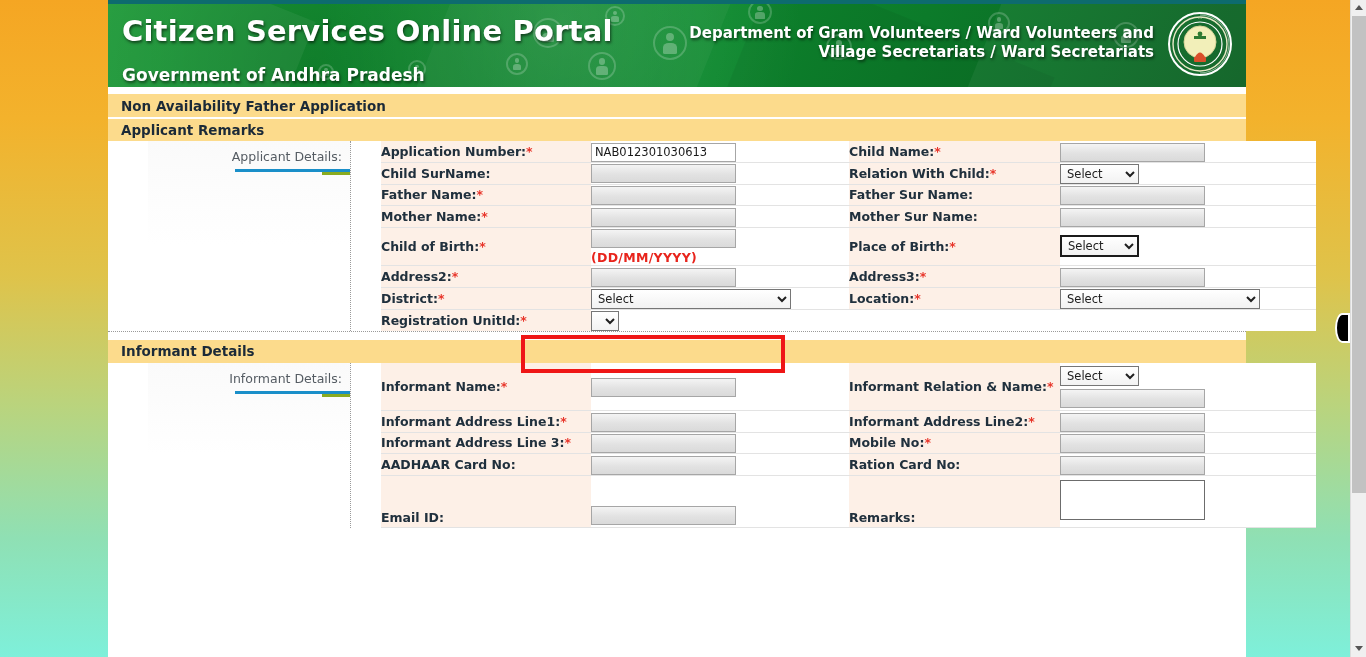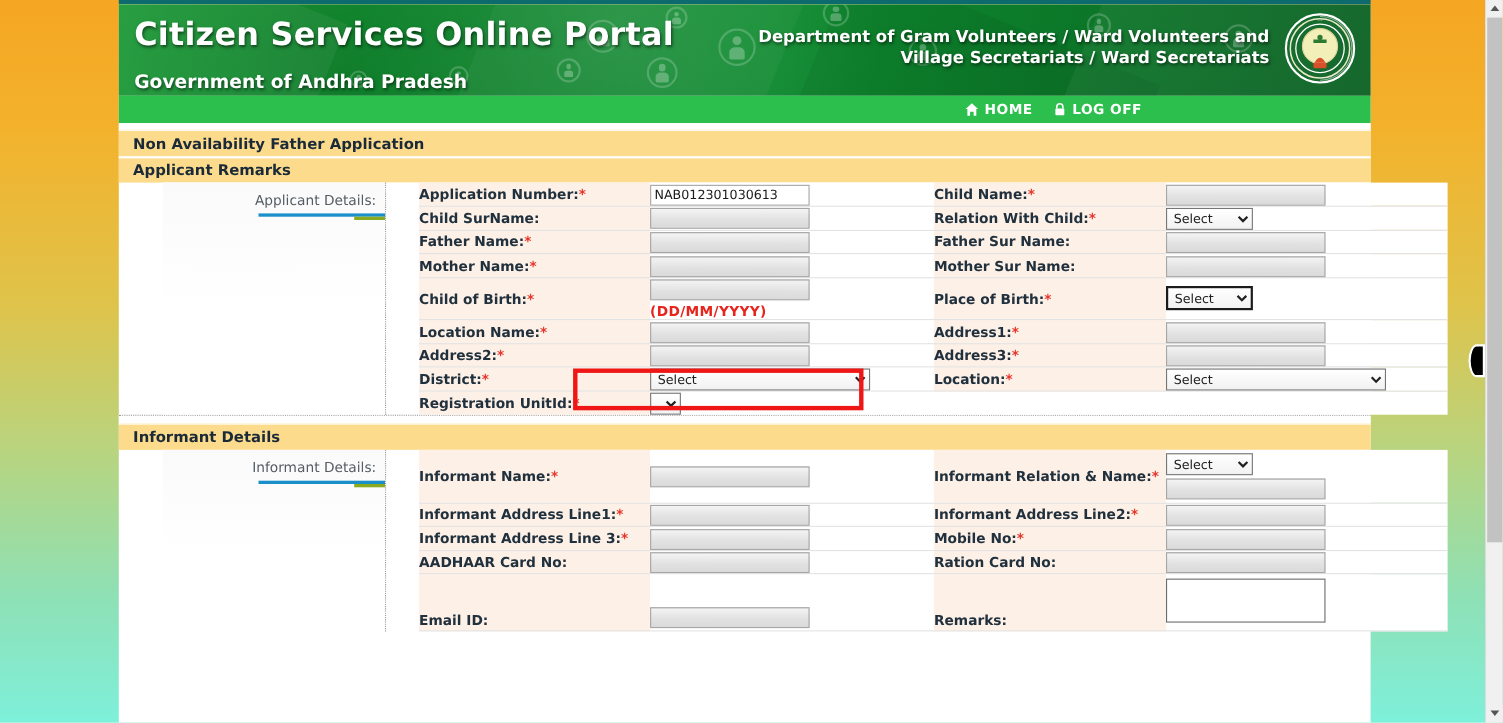--- a/index.html
+++ b/index.html
@@ -359,35 +359,20 @@
         <path d="M28 26 h12 v3 h-12 z M30 29 q4 -5 8 0 z" fill="#2f7a33"></path>
         <circle cx="34" cy="24" r="2.4" fill="#2f7a33"></circle>
         <path d="M29 47 q5 -9 10 0 z" fill="#d94f2a"></path>
         <rect x="28" y="47" width="12" height="5" rx="1" fill="#d94f2a"></rect>
         <path d="M34 5 a29 29 0 0 1 0 58" fill="none" stroke="#ffffff" stroke-width="1" opacity=".5"></path>
         <text x="34" y="10" font-size="4" fill="#f2efb9" text-anchor="middle">---</text>
         <text x="34" y="66" font-size="4.5" fill="#ffffff" text-anchor="middle">~~~</text>
       </svg>
     </div>
 
-    <div class="navbar">
-      <div class="nav-link">
-        <svg class="nav-ico" viewBox="0 0 16 16">
-          <path d="M8 1 L15 7.5 h-2 V15 H10 V10.5 H6 V15 H3 V7.5 H1 Z" fill="#ffffff"></path>
-        </svg>
-        <span>HOME</span>
-      </div>
-      <div class="nav-link">
-        <svg class="nav-ico" viewBox="0 0 16 16">
-          <path d="M4.6 7 V5 a3.4 3.4 0 0 1 6.8 0 V7" fill="none" stroke="#ffffff" stroke-width="1.8"></path>
-          <rect x="3" y="7" width="10" height="7.5" rx="1" fill="#ffffff"></rect>
-        </svg>
-        <span>LOG OFF</span>
-      </div>
-    </div>
 
     <div class="nav-gap"></div>
 
     <div class="section-bar">
       <span>Non Availability Father Application</span>
     </div>
 
     <div class="section-bar second">
       <span>Applicant Remarks</span>
     </div>
@@ -481,34 +466,20 @@
             <td class="lab">
               <span>Place of Birth:</span><span class="req">*</span>
             </td>
             <td class="fld">
               <select class="sel mid focus">
                 <option>Select</option>
               </select>
             </td>
           </tr>
 
-          <tr>
-            <td class="lab">
-              <span>Location Name:</span><span class="req">*</span>
-            </td>
-            <td class="fld">
-              <input class="txt" type="text" style="">
-            </td>
-            <td class="lab">
-              <span>Address1:</span><span class="req">*</span>
-            </td>
-            <td class="fld">
-              <input class="txt" type="text" style="">
-            </td>
-          </tr>
 
           <tr>
             <td class="lab">
               <span>Address2:</span><span class="req">*</span>
             </td>
             <td class="fld">
               <input class="txt" type="text" style="">
             </td>
             <td class="lab">
               <span>Address3:</span><span class="req">*</span>

